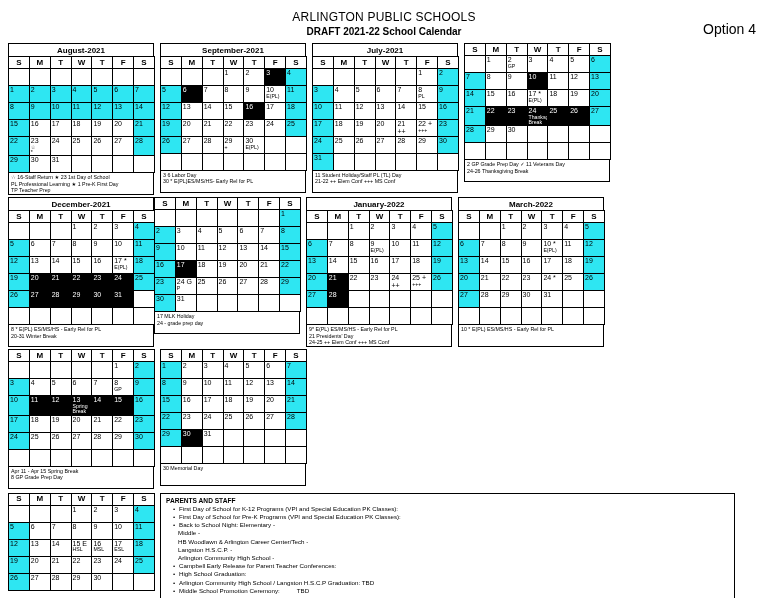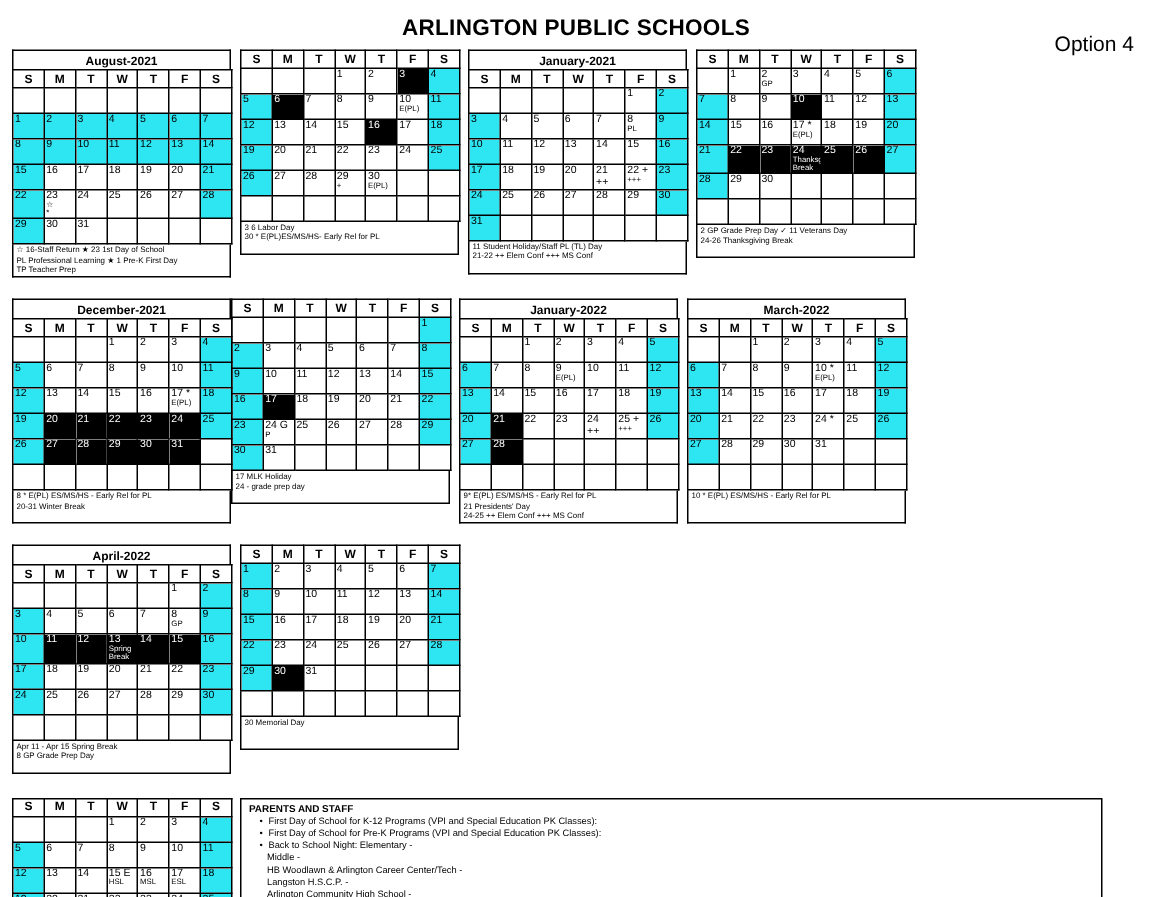--- a/index.html
+++ b/index.html
@@ -7,34 +7,34 @@
     margin: 0; padding: 0;
     width: 768px; height: 598px;
     background: #ffffff;
     font-family: "Liberation Sans", sans-serif;
     color: #000;
   }
   .page { position: relative; width: 768px; height: 598px; overflow: hidden; }
 
   
   .hdr { text-align: center; padding-top: 10px; }
-  .hdr .t1 { font-size: 15px; font-weight: bold; letter-spacing: .2px; }
+  .hdr .t1 { font-size: 12px; font-weight: normal; letter-spacing: .2px; }
   .hdr .t2 { font-size: 10px; font-weight: bold; margin-top: 2px; }
   .opt { position: absolute; right: 12px; top: 21px; font-size: 14px; }
 
   
   .months {
     display: flex; flex-wrap: wrap;
     padding: 6px 8px 0 8px;
     gap: 0;
   }
   .month {
     width: 146px;
     margin-right: 6px;
-    margin-bottom: 14px;
+    margin-bottom: 2px;
   }
   .month:nth-child(5n) { margin-right: 0; }
 
   .mtitle {
     border: 1px solid #000;
     border-bottom: none;
     text-align: center;
     font-size: 8px;
     font-weight: bold;
     padding: 2px 0 1px 0;
@@ -100,20 +100,21 @@
 </style>
 </head>
 <body>
 
 <div class="page">
 
   <div class="opt">Option 4</div>
 
   <div class="hdr">
     <div class="t1">ARLINGTON PUBLIC SCHOOLS</div>
+    <div class="t2">DRAFT 2021-22 School Calendar</div>
   </div>
 
   <div class="months" id="months-container">
       <div class="month">
         <div class="mtitle">August-2021</div>
         <table class="cal">
           <thead>
             <tr>
               <th>S</th>
               <th>M</th>
@@ -181,20 +182,21 @@
             </tr>
           </tbody>
         </table>
         <div class="notes">
           <div>☆  16-Staff Return          ★ 23 1st Day of School</div>
           <div>PL  Professional Learning    ★ 1 Pre-K First Day</div>
           <div>TP Teacher Prep</div>
         </div>
       </div>
       <div class="month">
+        <div class="mtitle">September-2021</div>
         <table class="cal">
           <thead>
             <tr>
               <th>S</th>
               <th>M</th>
               <th>T</th>
               <th>W</th>
               <th>T</th>
               <th>F</th>
               <th>S</th>
@@ -256,21 +258,21 @@
               <td class="empty"></td>
             </tr>
           </tbody>
         </table>
         <div class="notes">
           <div>3  6 Labor Day</div>
           <div>30 * E(PL)ES/MS/HS-  Early Rel for PL</div>
         </div>
       </div>
       <div class="month">
-        <div class="mtitle">January-2021</div>
+        <div class="mtitle">July-2021</div>
         <table class="cal">
           <thead>
             <tr>
               <th>S</th>
               <th>M</th>
               <th>T</th>
               <th>W</th>
               <th>T</th>
               <th>F</th>
               <th>S</th>
@@ -710,21 +712,20 @@
               <td class="empty"></td>
               <td class="empty"></td>
             </tr>
           </tbody>
         </table>
         <div class="notes">
           <div>10 * E(PL) ES/MS/HS - Early Rel for PL</div>
         </div>
       </div>
       <div class="month">
-        <div class="mtitle">April-2022</div>
         <table class="cal">
           <thead>
             <tr>
               <th>S</th>
               <th>M</th>
               <th>T</th>
               <th>W</th>
               <th>T</th>
               <th>F</th>
               <th>S</th>

